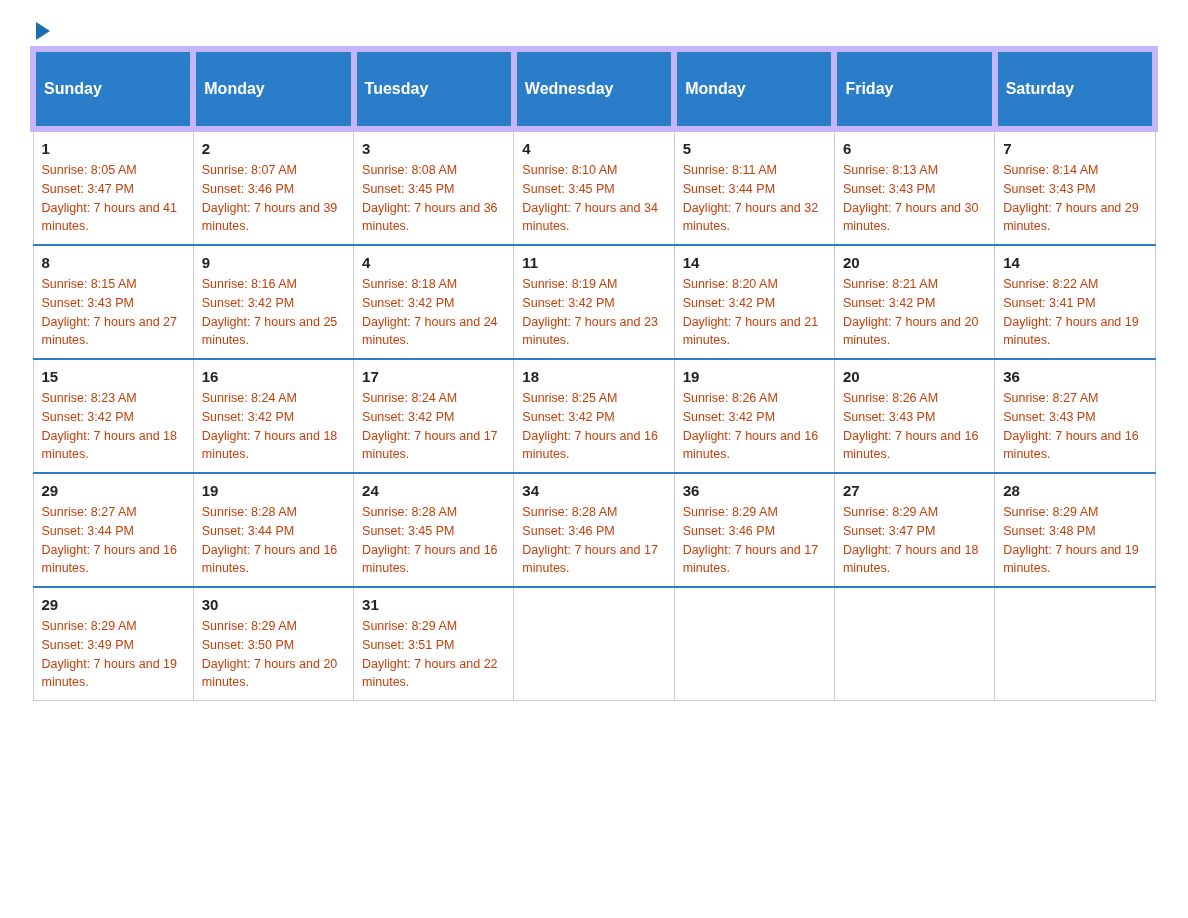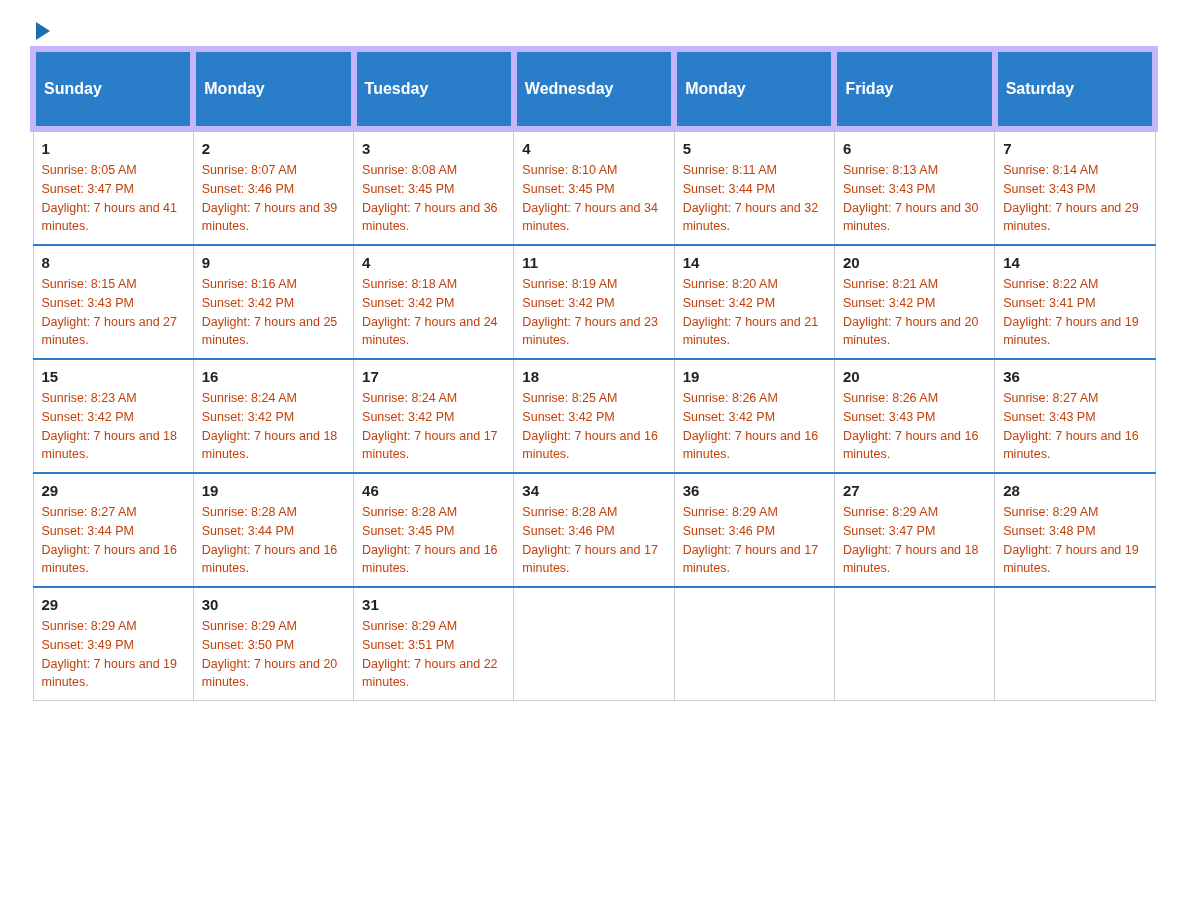--- a/index.html
+++ b/index.html
@@ -218,21 +218,21 @@
       <tr>
         <td>
           <div class="day-number">29</div>
           <div class="day-info">Sunrise: 8:27 AM<br>Sunset: 3:44 PM<br>Daylight: 7 hours and 16 minutes.</div>
         </td>
         <td>
           <div class="day-number">19</div>
           <div class="day-info">Sunrise: 8:28 AM<br>Sunset: 3:44 PM<br>Daylight: 7 hours and 16 minutes.</div>
         </td>
         <td>
-          <div class="day-number">46</div>
+          <div class="day-number">24</div>
           <div class="day-info">Sunrise: 8:28 AM<br>Sunset: 3:45 PM<br>Daylight: 7 hours and 16 minutes.</div>
         </td>
         <td>
           <div class="day-number">34</div>
           <div class="day-info">Sunrise: 8:28 AM<br>Sunset: 3:46 PM<br>Daylight: 7 hours and 17 minutes.</div>
         </td>
         <td>
           <div class="day-number">36</div>
           <div class="day-info">Sunrise: 8:29 AM<br>Sunset: 3:46 PM<br>Daylight: 7 hours and 17 minutes.</div>
         </td>

